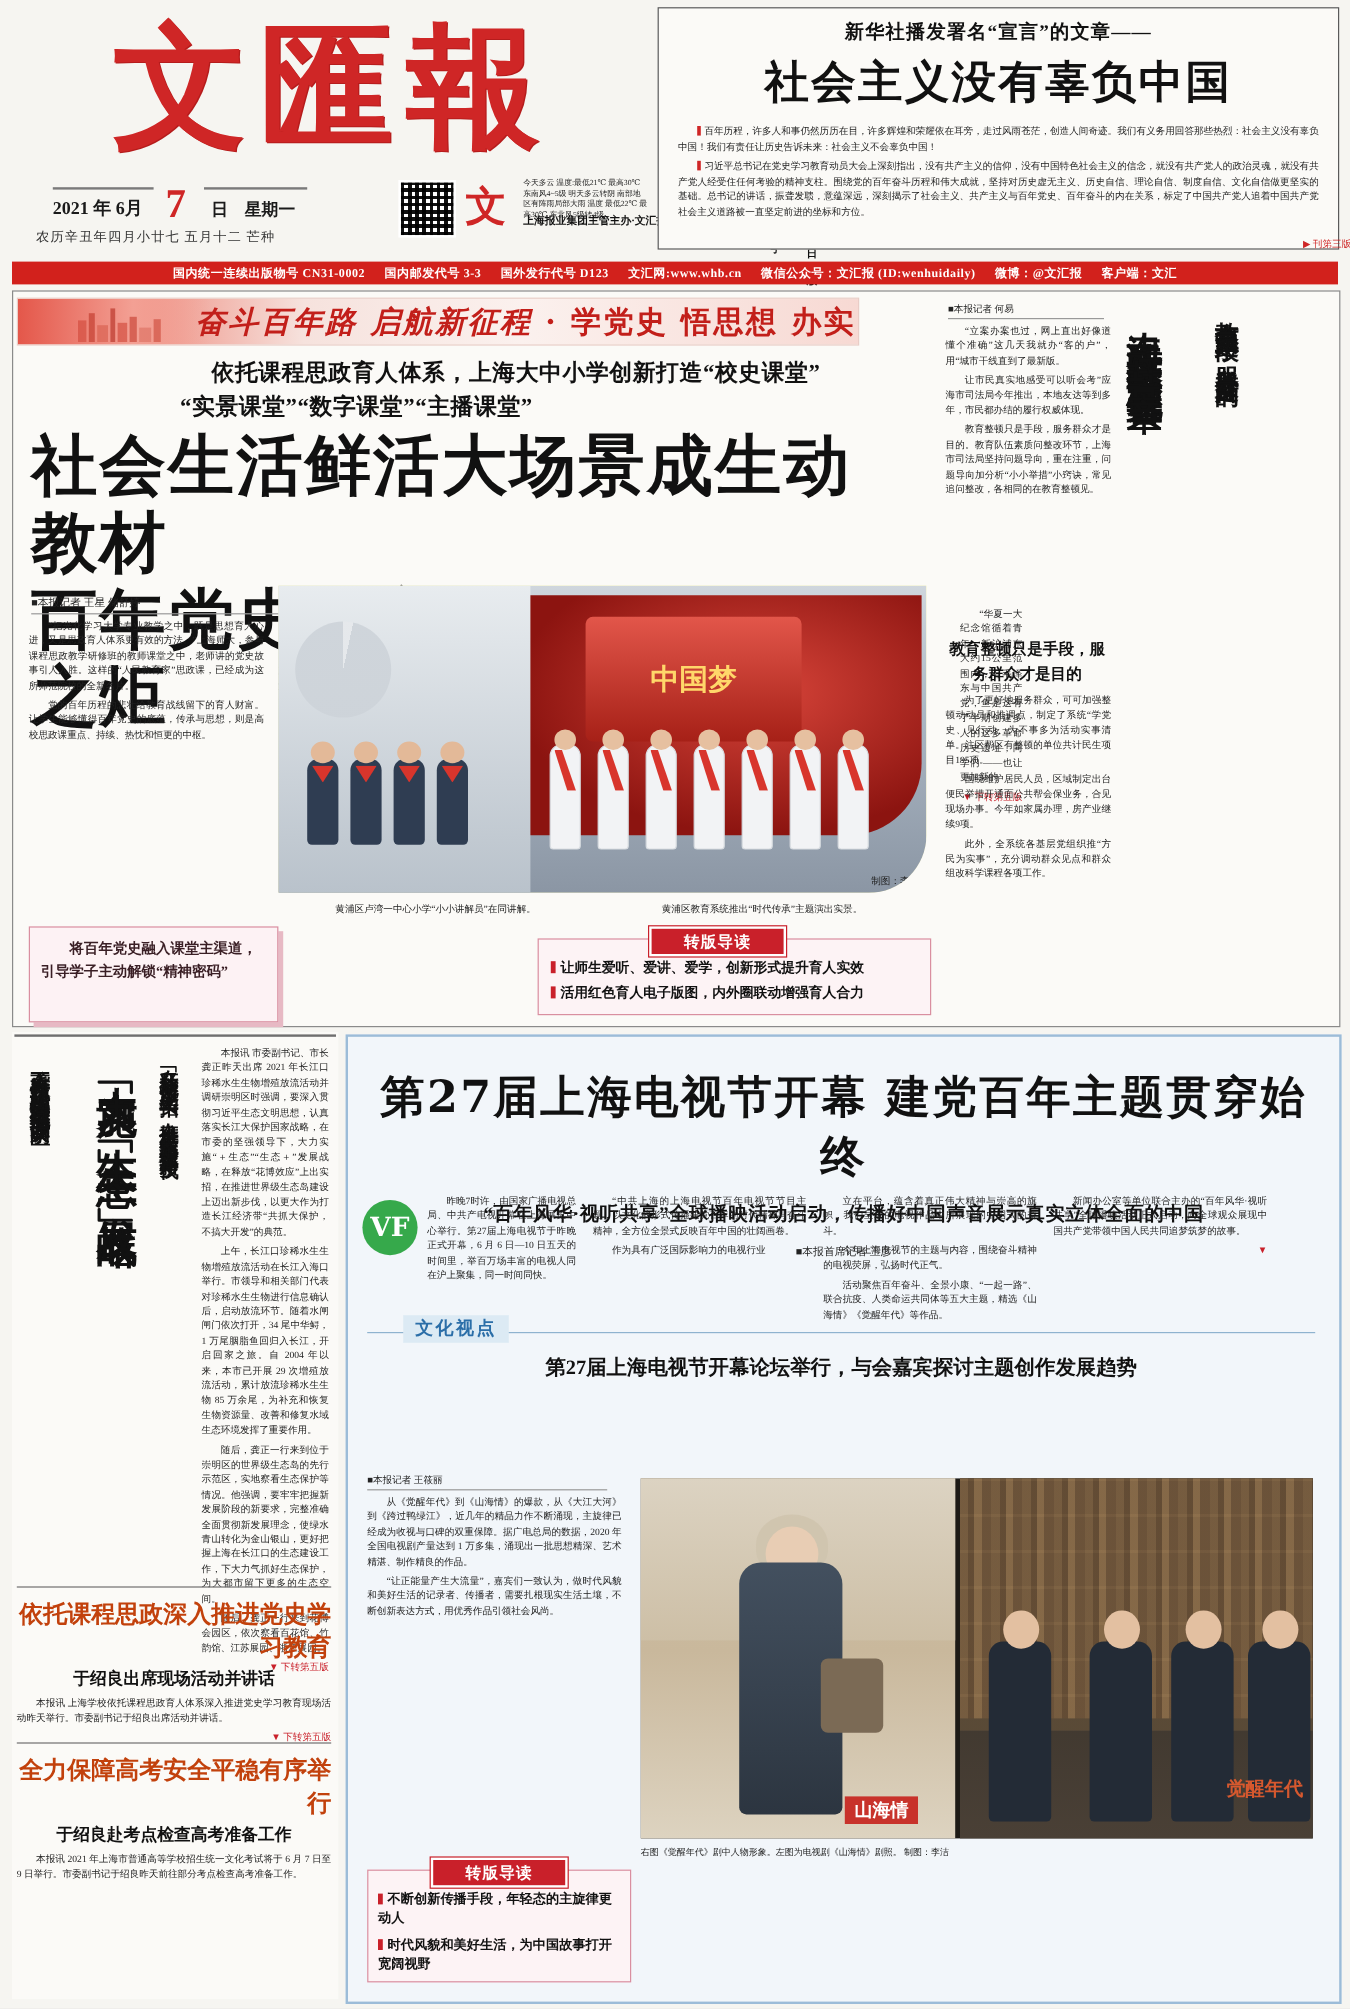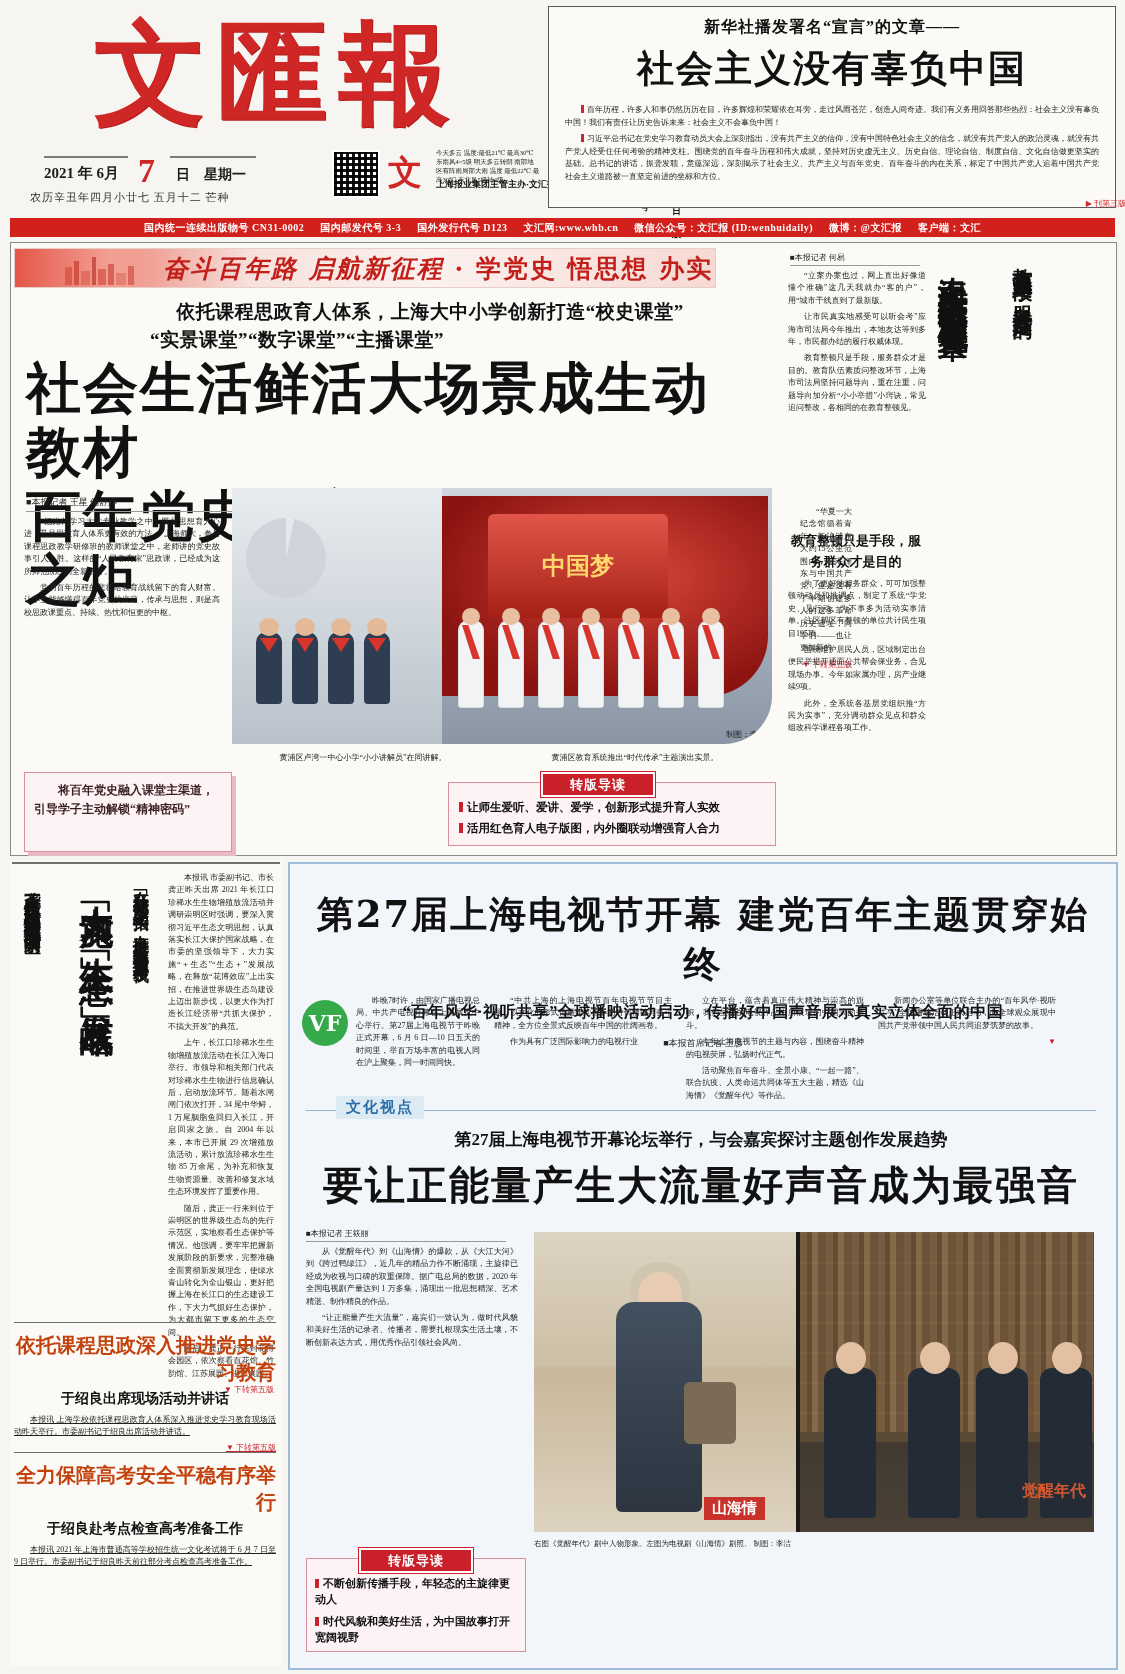--- a/index.html
+++ b/index.html
@@ -163,21 +163,21 @@
   .lltext{position:absolute;left:168px;top:872px;width:106px;font-size:8px;line-height:12.4px;color:#222;text-align:justify;}
   .lltext p{margin:0 0 4px;text-indent:16px;}
 
   .divline{position:absolute;background:#6f6f6f;}
 
   .ll2{position:absolute;left:14px;top:1332px;width:262px;}
   .ll2 .h{font-size:20px;font-weight:bold;color:#c2410c;text-align:right;letter-spacing:0px;
           font-family:"DejaVu Serif",serif;}
   .ll2 .sh{font-size:14px;font-weight:bold;color:#111;text-align:center;margin-top:4px;}
   .ll2 .t{font-size:8px;line-height:12.4px;color:#222;margin-top:6px;text-align:justify;}
-  .ll2 .t p{margin:0 0 3px;text-indent:16px;text-decoration:underline;}
+  .ll2 .t p{margin:0 0 3px;text-indent:16px;}
 
   .ll3{position:absolute;left:14px;top:1462px;width:262px;}
 
   
   .tvbox{position:absolute;left:288px;top:862px;width:826px;height:804px;
          background:#f2f6fa;border:2px solid #9cbcd8;}
   .tvhead{margin:26px 18px 0;text-align:center;font-size:37px;font-weight:bold;color:#111;
           letter-spacing:2px;font-family:"DejaVu Serif",serif;}
   .tvsub{margin:12px 18px 0;text-align:center;font-size:16px;font-weight:bold;color:#111;letter-spacing:.5px;}
   .tvbyline{margin:14px 0 0;text-align:center;font-size:9px;color:#222;}
@@ -473,21 +473,20 @@
     <div class="c">
       <p>新闻办公室等单位联合主办的“百年风华·视听共享”全球播映活动正式启动，向全球观众展现中国共产党带领中国人民共同追梦筑梦的故事。</p>
       <p class="tinyred" style="text-indent:0;text-align:right">▼</p>
     </div>
   </div>
 
   <div class="cultrule"></div>
   <div class="culttag">文化视点</div>
 
   <div class="tvhead2">第27届上海电视节开幕论坛举行，与会嘉宾探讨主题创作发展趋势</div>
-  <div class="tvhead3">要让正能量产生大流量好声音成为最强音</div>
 
   <div class="tvbyline2">■本报记者 王筱丽</div>
   <div class="tvcol2">
     <p>从《觉醒年代》到《山海情》的爆款，从《大江大河》到《跨过鸭绿江》，近几年的精品力作不断涌现，主旋律已经成为收视与口碑的双重保障。据广电总局的数据，2020 年全国电视剧产量达到 1 万多集，涌现出一批思想精深、艺术精湛、制作精良的作品。</p>
     <p>“让正能量产生大流量”，嘉宾们一致认为，做时代风貌和美好生活的记录者、传播者，需要扎根现实生活土壤，不断创新表达方式，用优秀作品引领社会风尚。</p>
   </div>
 
   <div class="collage">
     <div class="col-l">
       <div class="sky"></div>

